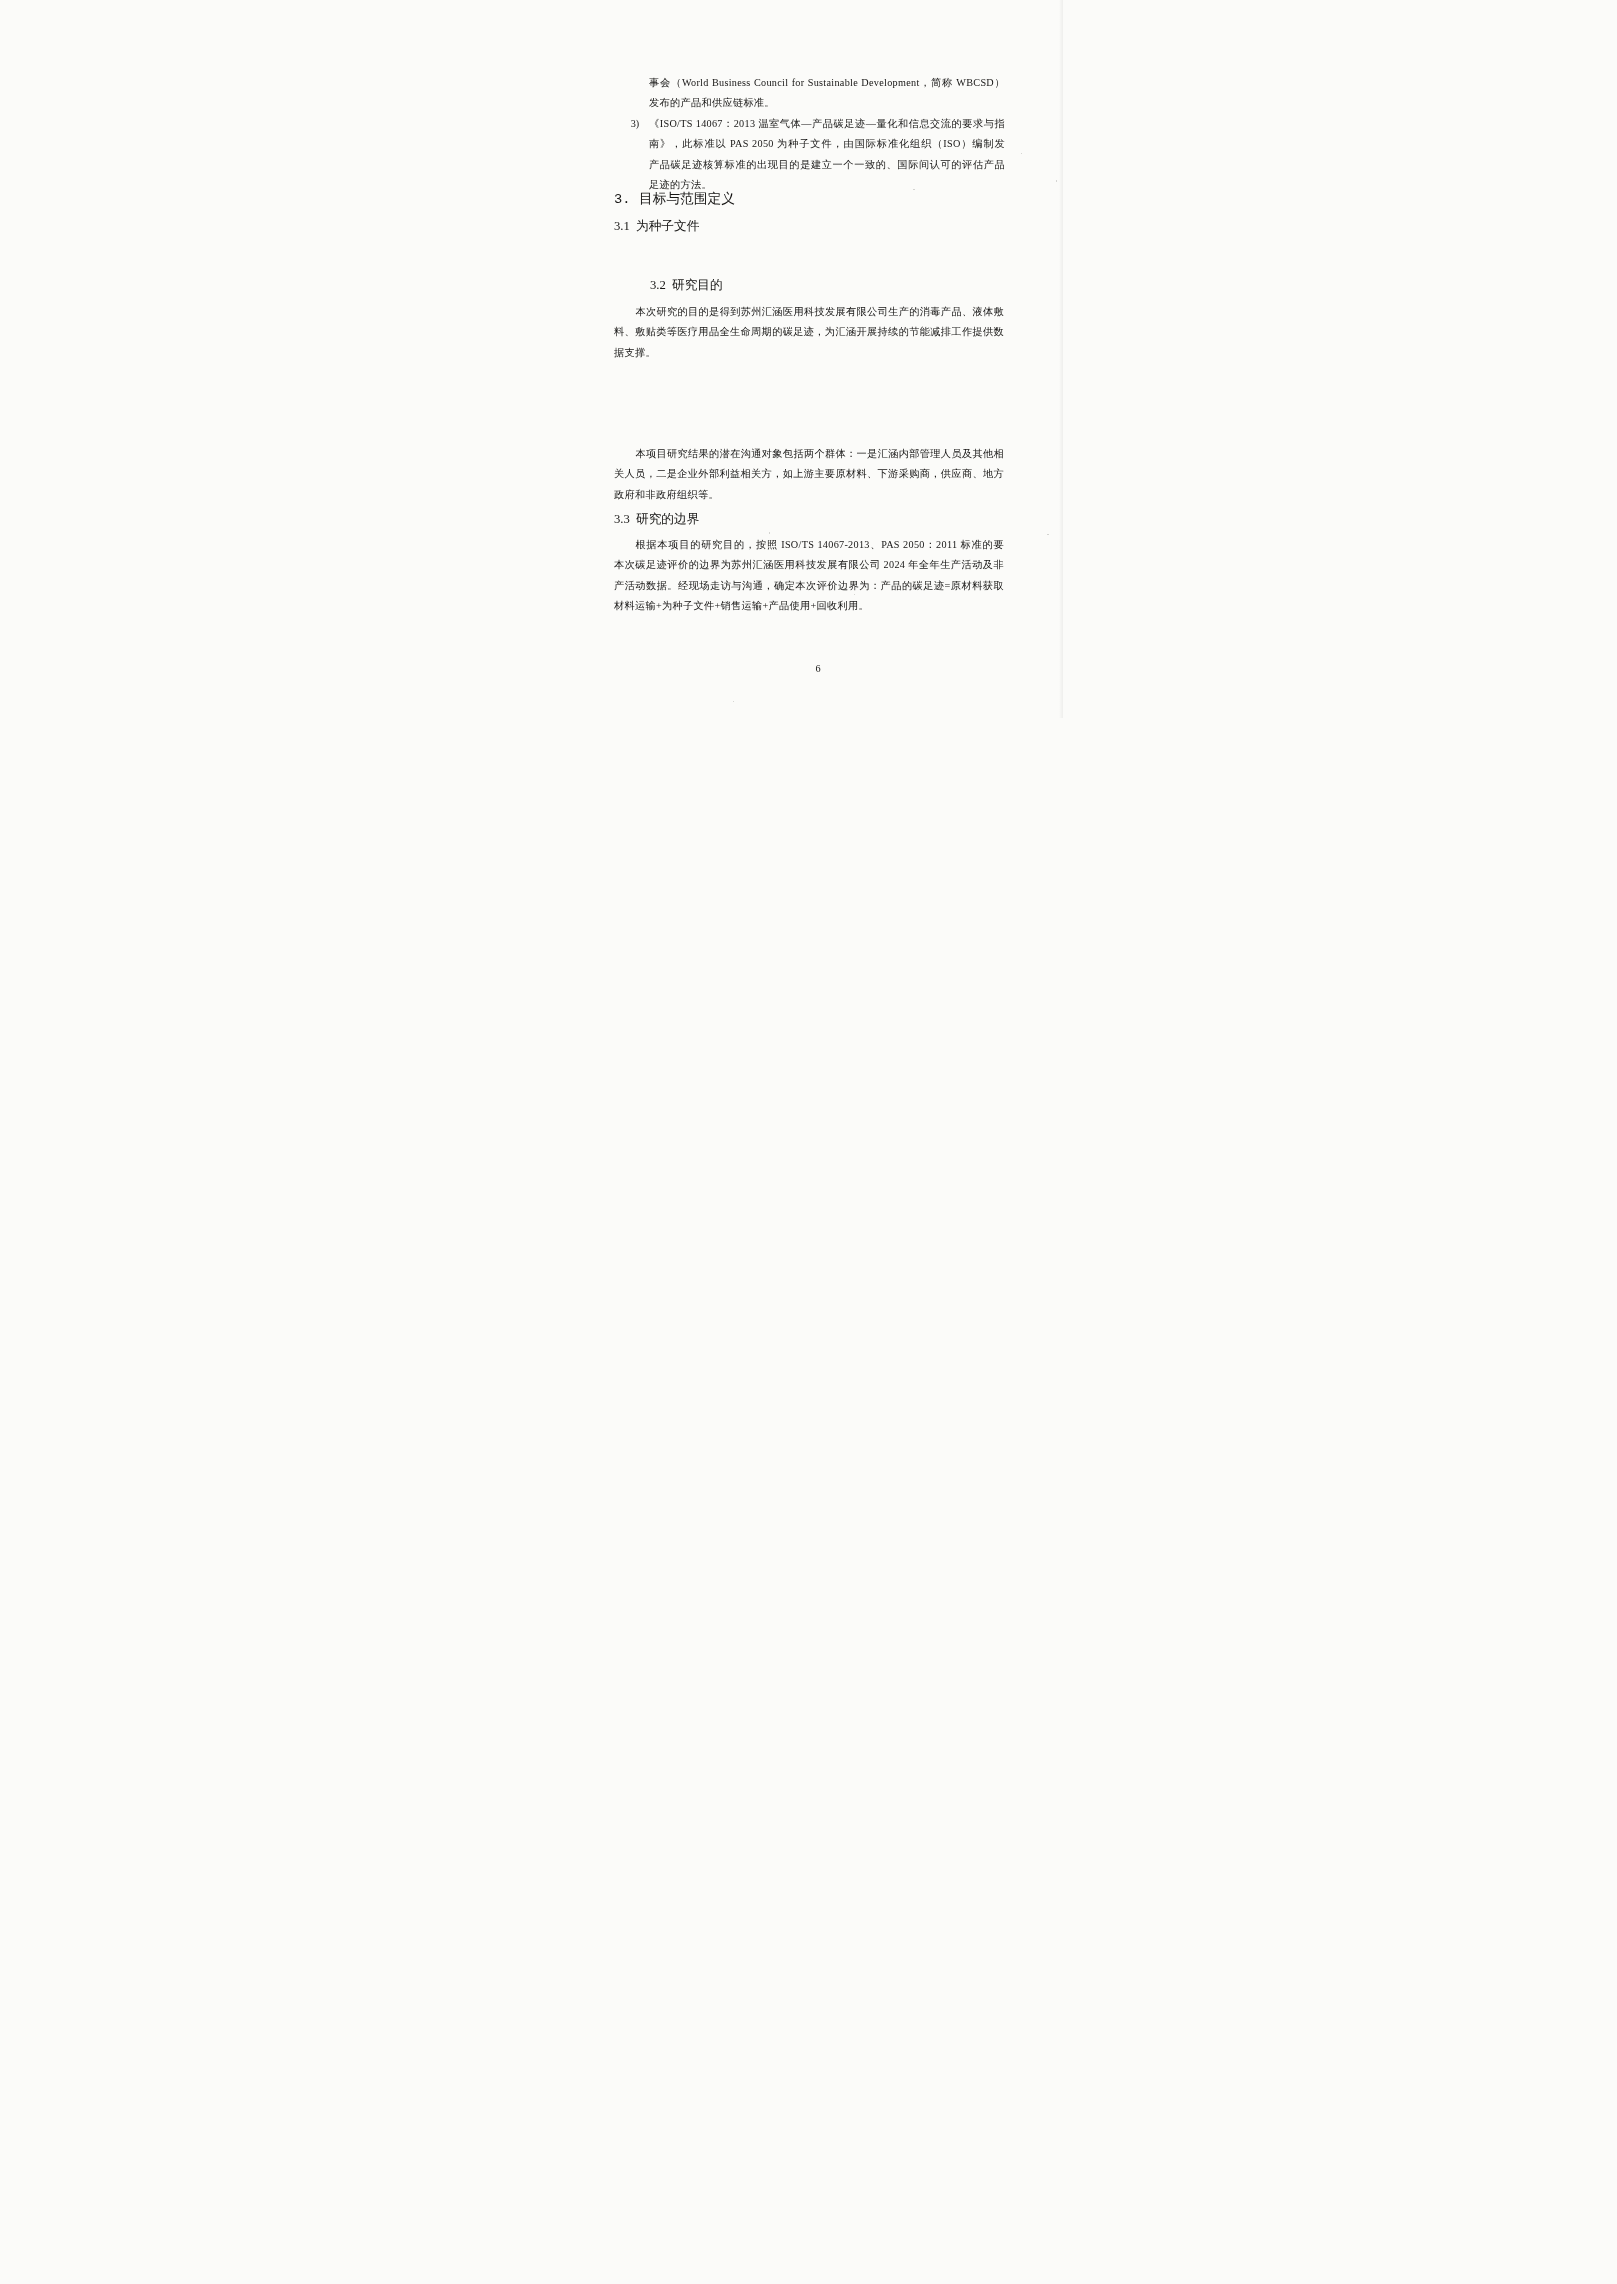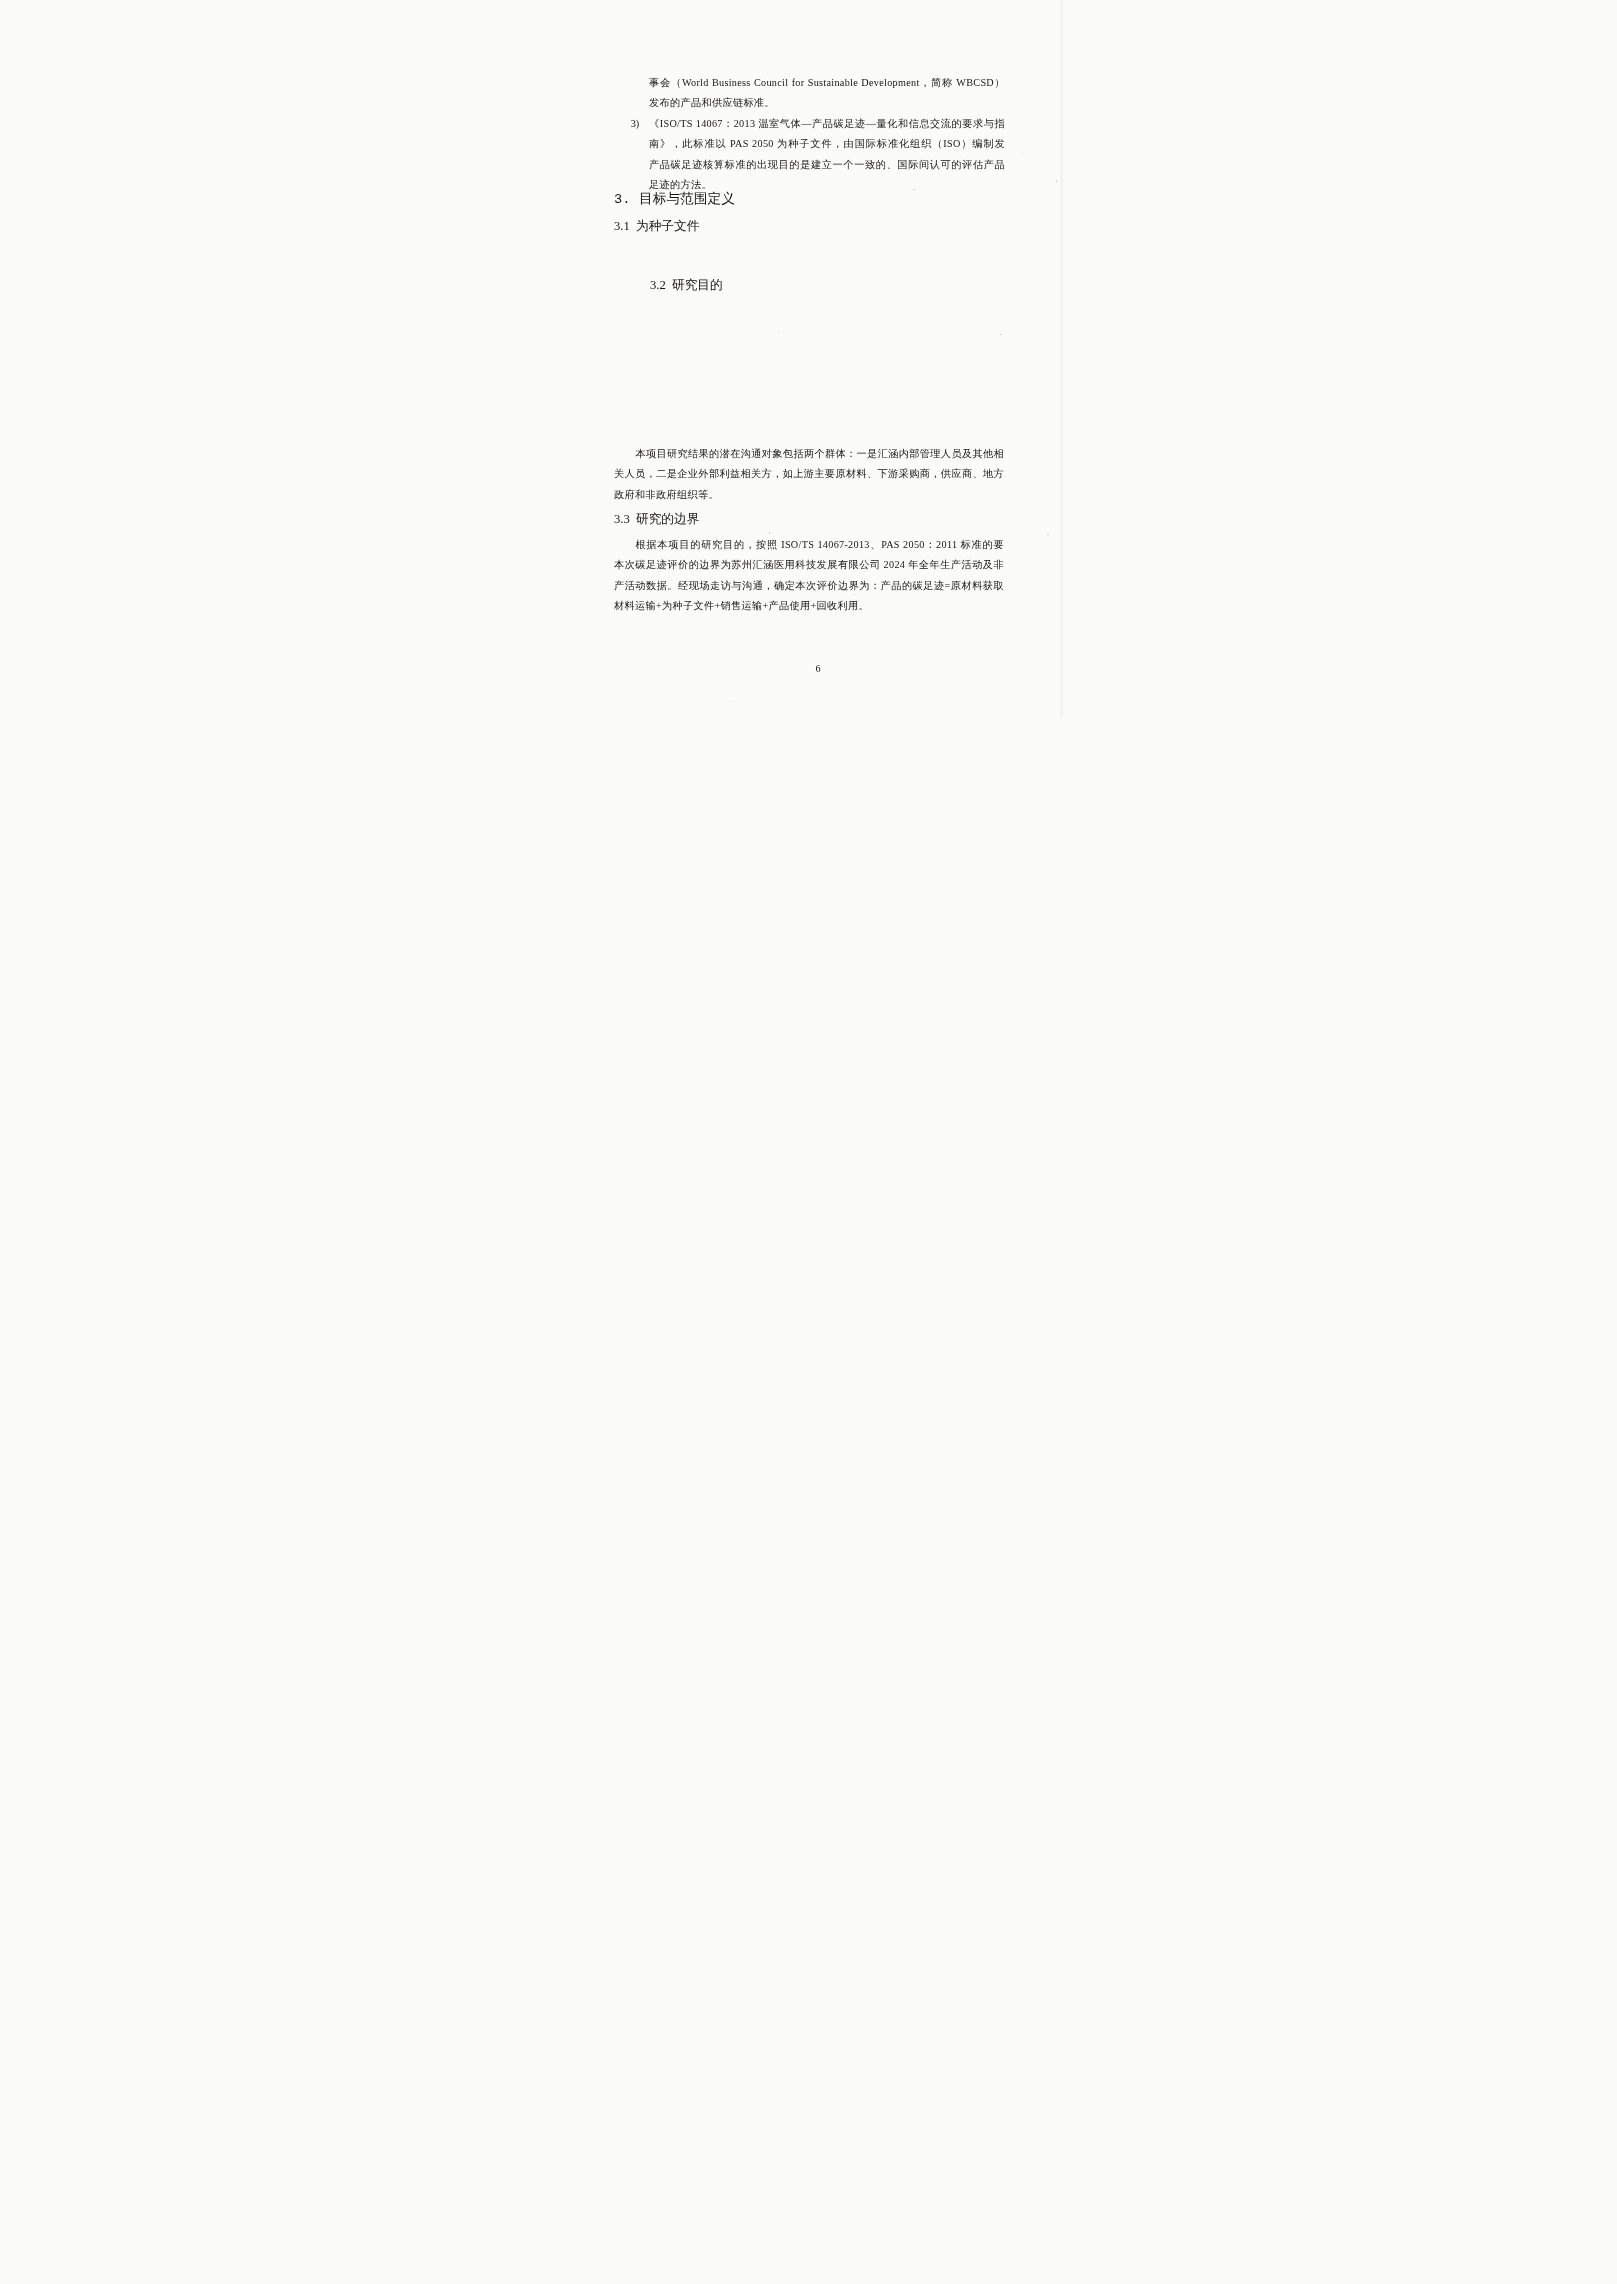--- a/index.html
+++ b/index.html
@@ -142,20 +142,25 @@
   </div>
 
   <div class="heading heading-2 h-company">
     <span class="num">3.1</span><span>为种子文件</span>
   </div>
 
   <div class="heading heading-2 h-purpose">
     <span class="num">3.2</span><span>研究目的</span>
   </div>
 
+  <section class="para para-1">
+    <div class="line fill indent">本次研究的目的是得到苏州汇涵医用科技发展有限公司生产的消毒产品、液体敷</div>
+    <div class="line fill">料、敷贴类等医疗用品全生命周期的碳足迹，为汇涵开展持续的节能减排工作提供数</div>
+    <div class="line">据支撑。</div>
+  </section>
 
 
   <section class="para para-3">
     <div class="line fill indent">本项目研究结果的潜在沟通对象包括两个群体：一是汇涵内部管理人员及其他相</div>
     <div class="line fill">关人员，二是企业外部利益相关方，如上游主要原材料、下游采购商，供应商、地方</div>
     <div class="line">政府和非政府组织等。</div>
   </section>
 
   <div class="heading heading-2 h-boundary">
     <span class="num">3.3</span><span>研究的边界</span>

